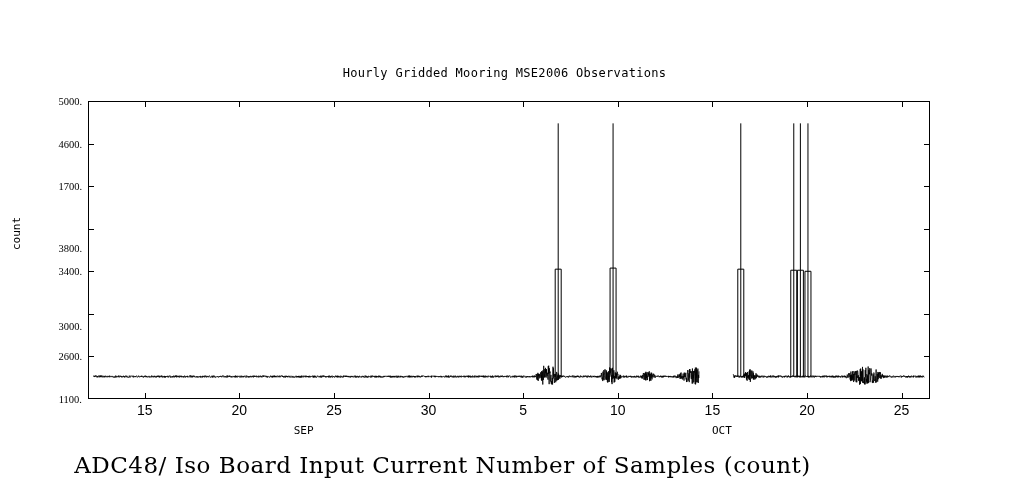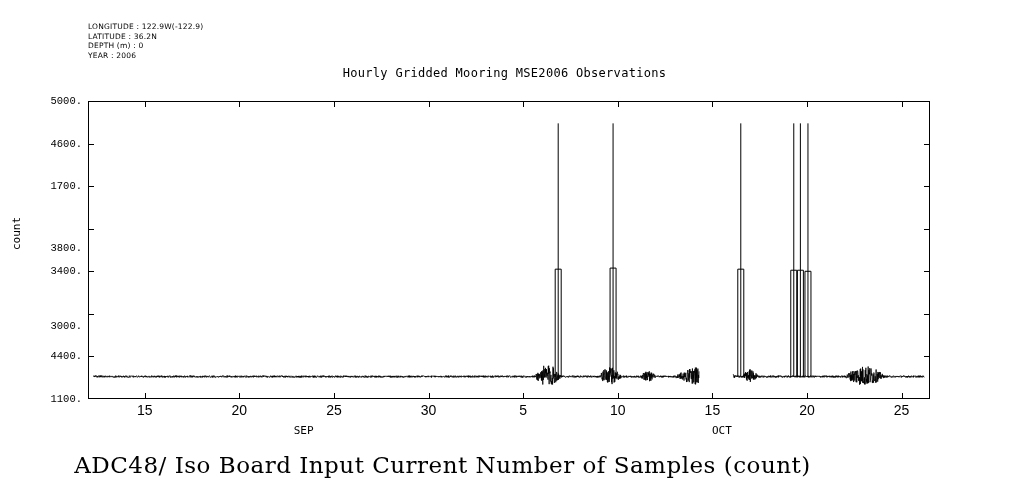--- a/index.html
+++ b/index.html
@@ -69,21 +69,21 @@
   #plot-svg {
     position: absolute;
     left: 0;
     top: 0;
   }
   
   .ytick-label {
     position: absolute;
     right: 0;
     transform: translateY(-50%);
-    font-family: Liberation Mono, monospace;
+    font-family: Liberation Serif, serif;
     font-size: 10.5px;
     text-align: center;
     white-space: nowrap;
   }
   #ylabels {
     position: absolute;
     left: 30px;
     top: 101px;
     width: 52px;
     height: 298px;
@@ -127,34 +127,28 @@
     font-family: "DejaVu Sans Mono", monospace;
     font-size: 11px;
     white-space: nowrap;
   }
 </style>
 </head>
 <body>
 
 <div id="root">
 
-  <div class="meta">
-    <div>LONGITUDE : 122.9W(-122.9)</div>
-    <div>LATITUDE : 36.2N</div>
-    <div>DEPTH (m) : 0</div>
-    <div>YEAR : 2006</div>
-  </div>
 
   <div class="chart-title">Hourly Gridded Mooring MSE2006 Observations</div>
 
   <div id="ytitle">count</div>
 
   <div id="ylabels">
       <div class="ytick-label" style="top: 298px;">1100.</div>
-      <div class="ytick-label" style="top: 255.429px;">4400.</div>
+      <div class="ytick-label" style="top: 255.429px;">2600.</div>
       <div class="ytick-label" style="top: 225px;">3000.</div>
       <div class="ytick-label" style="top: 170.286px;">3400.</div>
       <div class="ytick-label" style="top: 135px; margin-top: 12px;">3800.</div>
       <div class="ytick-label" style="top: 85.1429px;">1700.</div>
       <div class="ytick-label" style="top: 42.5714px;">4600.</div>
       <div class="ytick-label" style="top: 0px;">5000.</div>
     </div>
 
   <div id="plot-area">
     <div id="plot-frame"></div>

